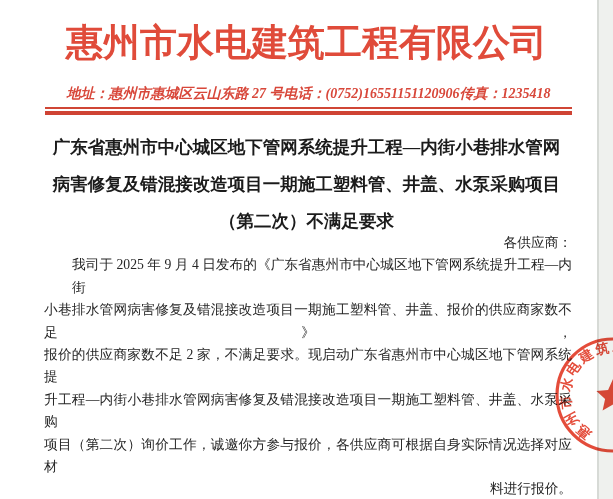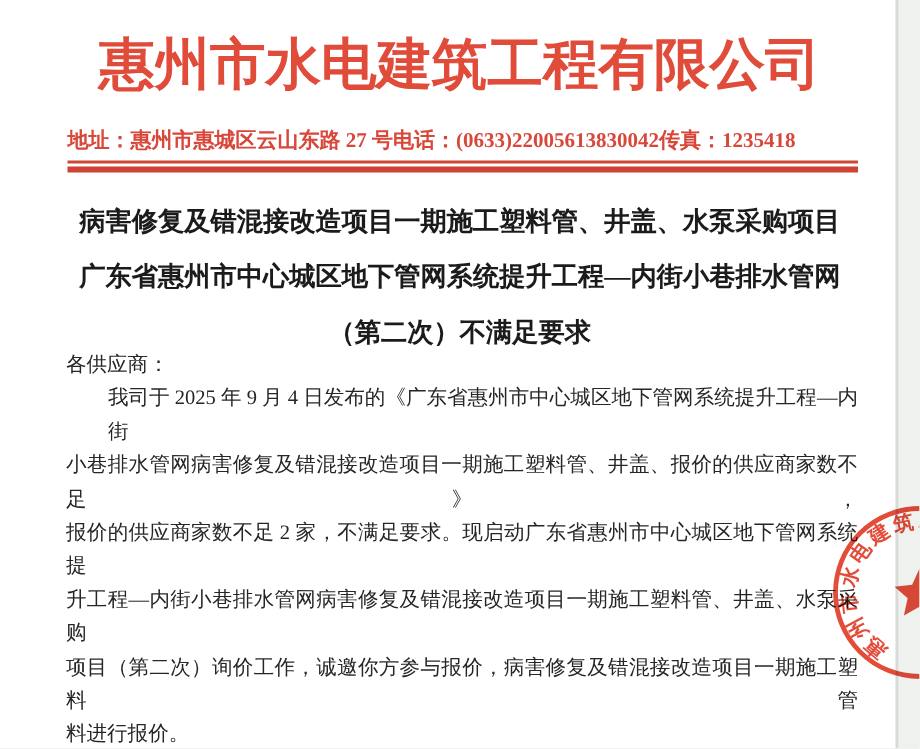--- a/index.html
+++ b/index.html
@@ -27,42 +27,43 @@
     position: absolute; top: 18px; left: 0; width: 613px;
     text-align: center;
     font-size: 37px;
     font-weight: bold;
     color: #e04b3a;
     letter-spacing: 0px;
     white-space: nowrap;
   }
   .address-row {
     position: absolute; top: 85px; left: 45px; width: 527px;
-    display: flex; justify-content: flex-start; align-items: baseline;
+    display: flex; justify-content: center; align-items: baseline;
     font-size: 14px; font-weight: bold; color: #d8473a;
     white-space: nowrap;
+    font-style: italic;
   }
   .head-rule { position: absolute; top: 107px; left: 45px; width: 527px; }
   .head-rule .r1 { height: 2px; background: #d04635; }
   .head-rule .r2 { height: 2px; background: transparent; }
   .head-rule .r3 { height: 4px; background: #cf4334; }
   
   .doc-title {
     position: absolute; top: 129px; left: 20px; width: 573px;
     text-align: center;
     font-size: 17.5px; font-weight: bold; color: #1b1b1b;
     line-height: 37px;
   }
   
   .doc-body {
     position: absolute; top: 232px; left: 44px; width: 528px;
     font-size: 13.7px; color: #262626;
     line-height: 22.4px;
   }
-  .doc-body .ln { min-height: 22.4px; white-space: nowrap; }
+  .doc-body .ln { min-height: 22.4px; white-space: nowrap; text-align: right; }
   .doc-body .ind { padding-left: 28px; font-family: Liberation Serif, serif; }
   .doc-body .j { white-space: normal; text-align: justify; text-align-last: justify; }
   
   .stamp {
     position: absolute; top: 323px; left: 541px;
     width: 144px; height: 144px;
     mix-blend-mode: multiply;
     opacity: 0.92;
   }
 </style>
@@ -71,44 +72,44 @@
 
 <div class="page">
 
   <div class="scan-edge-strip"></div>
   <div class="scan-edge-line"></div>
 
   <div class="company-name">惠州市水电建筑工程有限公司</div>
 
   <div class="address-row">
     <span>地址：惠州市惠城区云山东路 27 号</span>
-    <span>电话：(0633)2200561</span>
-    <span>3830042</span>
+    <span>电话：(0752)1655115</span>
+    <span>1120906</span>
     <span>传真：1235418</span>
   </div>
 
   <div class="head-rule">
     <div class="r1"></div>
     <div class="r2"></div>
     <div class="r3"></div>
   </div>
 
   <div class="doc-title">
+    <div>广东省惠州市中心城区地下管网系统提升工程—内街小巷排水管网</div>
     <div>病害修复及错混接改造项目一期施工塑料管、井盖、水泵采购项目</div>
-    <div>广东省惠州市中心城区地下管网系统提升工程—内街小巷排水管网</div>
     <div>（第二次）不满足要求</div>
   </div>
 
   <div class="doc-body">
     <div class="ln">各供应商：</div>
     <div class="ln ind j">我司于 2025 年 9 月 4 日发布的《广东省惠州市中心城区地下管网系统提升工程—内街</div>
     <div class="ln j">小巷排水管网病害修复及错混接改造项目一期施工塑料管、井盖、报价的供应商家数不足》，</div>
     <div class="ln j">报价的供应商家数不足 2 家，不满足要求。现启动广东省惠州市中心城区地下管网系统提</div>
     <div class="ln j">升工程—内街小巷排水管网病害修复及错混接改造项目一期施工塑料管、井盖、水泵采购</div>
-    <div class="ln j">项目（第二次）询价工作，诚邀你方参与报价，病害修复及错混接改造项目一期施工塑料管</div>
+    <div class="ln j">项目（第二次）询价工作，诚邀你方参与报价，各供应商可根据自身实际情况选择对应材</div>
     <div class="ln">料进行报价。</div>
 
   </div>
 
   <svg class="stamp" viewBox="0 0 144 144" width="144" height="144">
     <circle cx="72" cy="72" r="56" fill="none" stroke="#e23c29" stroke-width="3.2"></circle>
     <polygon points="72,56 76.9,66.9 88.6,68.1 79.9,75.9 82.4,87.4 72,81.5 61.6,87.4 64.1,75.9 55.4,68.1 67.1,66.9" fill="#e23c29"></polygon>
     <defs>
       <path id="sealTextPath" d="M 72,115 A 43,43 0 1 1 72.06,115" fill="none"></path>
     </defs>

